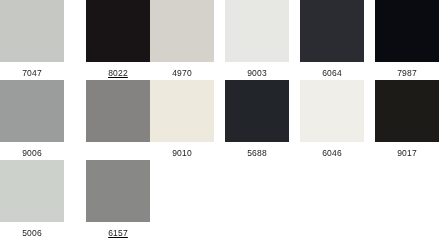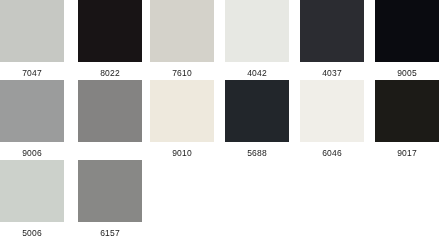--- a/index.html
+++ b/index.html
@@ -38,21 +38,21 @@
     line-height: 22px;
     text-align: center;
     font-size: 8.5px;
     color: #1a1a1a;
     font-family: "Liberation Sans", sans-serif;
     letter-spacing: 0.2px;
     white-space: nowrap;
   }
   
   .col-0 { left: 0px; }
-  .col-1 { left: 78px; }
+  .col-1 { left: 86px; text-decoration: underline; }
   .col-2 { left: 150px; }
   .col-3 { left: 225px; }
   .col-4 { left: 300px; }
   .col-5 { left: 375px; }
   
   .row-0 { top: 0px; }
   .row-1 { top: 80px; }
   .row-2 { top: 160px; }
 </style>
 </head>
@@ -62,33 +62,33 @@
     <div class="swatch-cell col-0 row-0">
       <div class="swatch-chip" style="background: rgb(198, 200, 195);"></div>
       <div class="swatch-label">7047</div>
     </div>
     <div class="swatch-cell col-1 row-0">
       <div class="swatch-chip" style="background: rgb(24, 20, 21);"></div>
       <div class="swatch-label">8022</div>
     </div>
     <div class="swatch-cell col-2 row-0">
       <div class="swatch-chip" style="background: rgb(212, 210, 202);"></div>
-      <div class="swatch-label">7610</div>
+      <div class="swatch-label">4970</div>
     </div>
     <div class="swatch-cell col-3 row-0">
       <div class="swatch-chip" style="background: rgb(231, 232, 227);"></div>
-      <div class="swatch-label">4042</div>
+      <div class="swatch-label">9003</div>
     </div>
     <div class="swatch-cell col-4 row-0">
       <div class="swatch-chip" style="background: rgb(43, 44, 49);"></div>
-      <div class="swatch-label">4037</div>
+      <div class="swatch-label">6064</div>
     </div>
     <div class="swatch-cell col-5 row-0">
       <div class="swatch-chip" style="background: rgb(10, 11, 16);"></div>
-      <div class="swatch-label">9005</div>
+      <div class="swatch-label">7987</div>
     </div>
     <div class="swatch-cell col-0 row-1">
       <div class="swatch-chip" style="background: rgb(155, 156, 156);"></div>
       <div class="swatch-label">9006</div>
     </div>
     <div class="swatch-cell col-1 row-1">
       <div class="swatch-chip" style="background: rgb(132, 131, 130);"></div>
     </div>
     <div class="swatch-cell col-2 row-1">
       <div class="swatch-chip" style="background: rgb(238, 233, 221);"></div>

